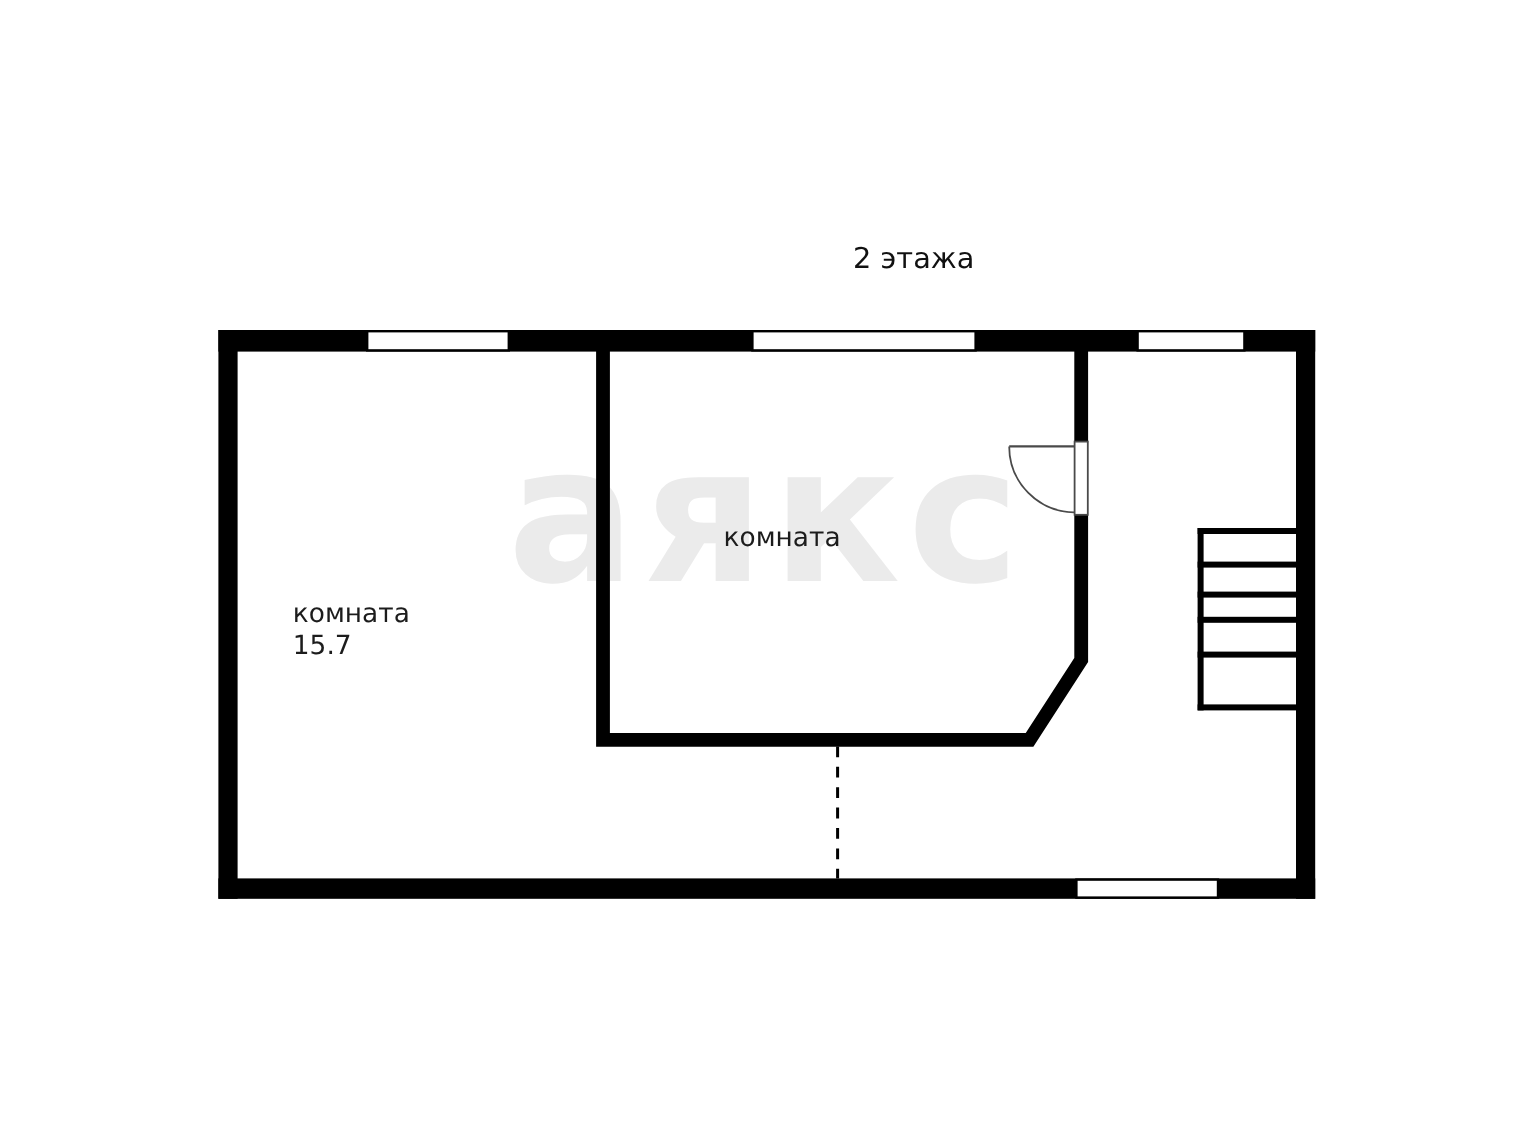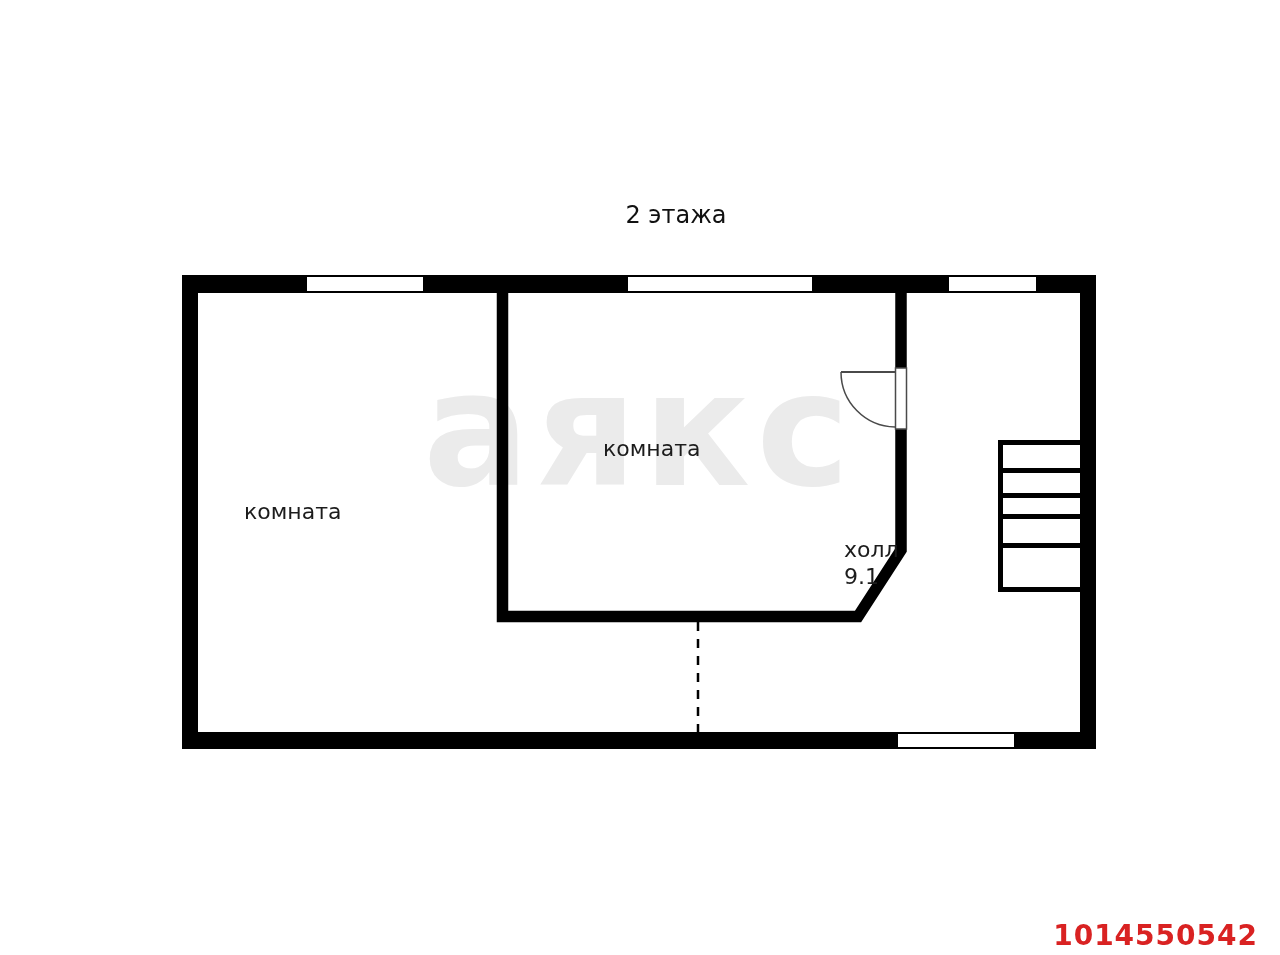--- a/index.html
+++ b/index.html
@@ -13,21 +13,21 @@
     width: 1280px;
     height: 955px;
     background: #ffffff;
     overflow: hidden;
   }
   .title {
     position: absolute;
     left: 540px;
     top: 201px;
     width: 272px;
-    text-align: center;
+    text-align: right;
     font-size: 24px;
     color: #111111;
     white-space: nowrap;
   }
   .watermark {
     position: absolute;
     left: 423px;
     top: 351px;
     font-size: 158px;
     font-weight: bold;
@@ -112,26 +112,22 @@
       <rect x="998" y="514" width="82" height="5"></rect>
       <rect x="998" y="543" width="82" height="5"></rect>
       <rect x="998" y="587" width="82" height="5"></rect>
     </g>
 
     <line x1="698" y1="622" x2="698" y2="732" stroke="#000000" stroke-width="2.5" stroke-dasharray="9 8"></line>
   </svg>
 
   <div class="room-label" id="label-room-157">
     <span>комната</span>
+    <span class="area">15.7</span>
   </div>
 
   <div class="room-label" id="label-room-147">
     <span>комната</span>
   </div>
 
-  <div class="room-label" id="label-hall-91">
-    <span>холл</span>
-    <span class="area">9.1</span>
-  </div>
 
-  <div class="listing-id">1014550542</div>
 
 </div>
 
 </body></html>

